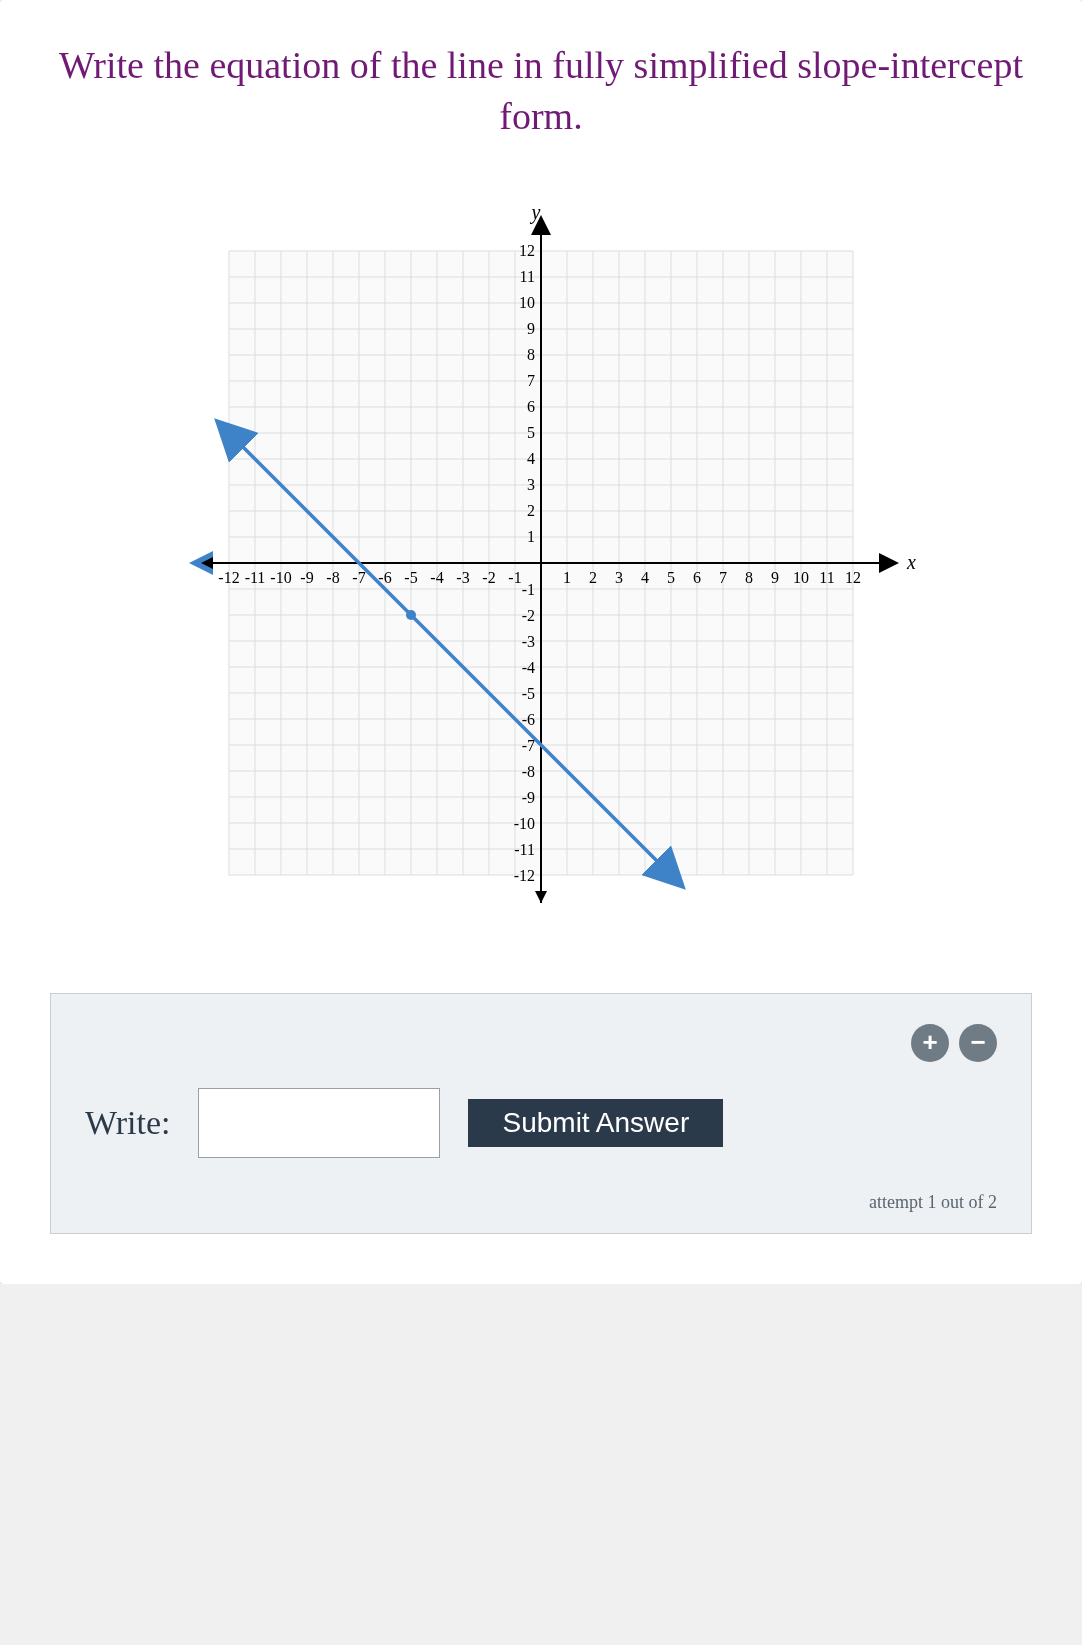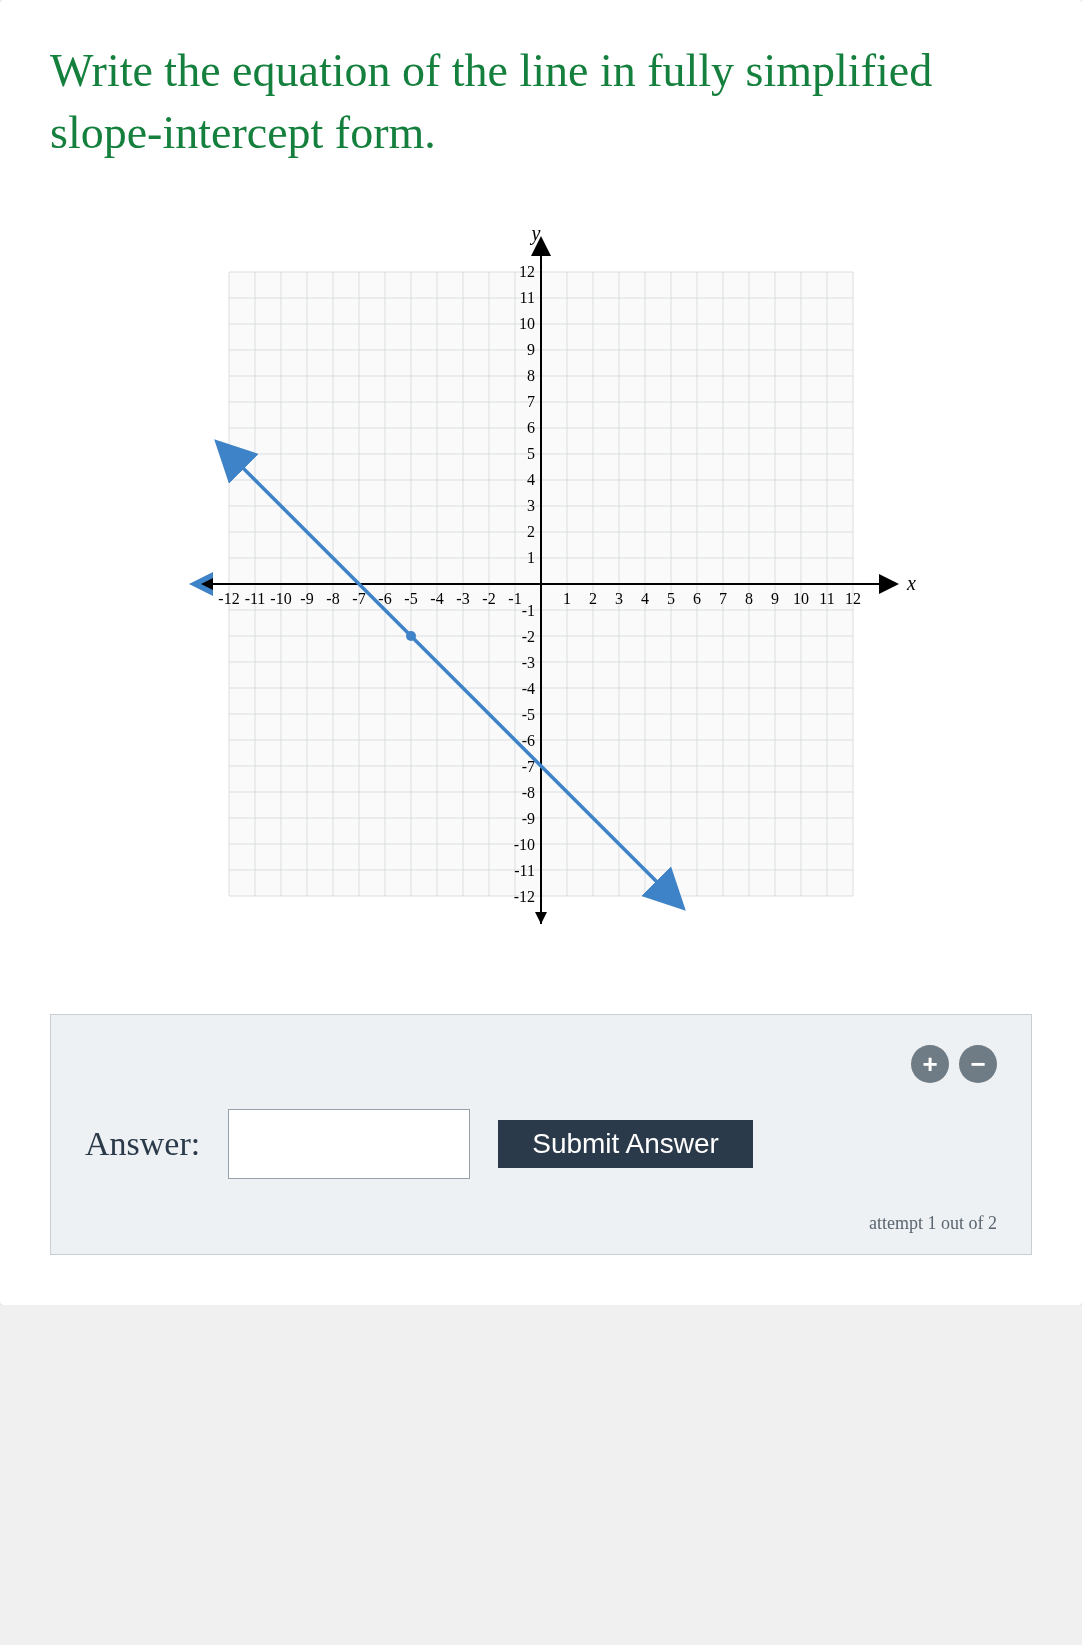--- a/index.html
+++ b/index.html
@@ -12,24 +12,25 @@
   }
   .card {
     width: 1000px;
     background: #fff;
     margin: 0 auto;
     padding: 40px 50px 50px 50px;
     box-shadow: 0 4px 20px rgba(0,0,0,0.15);
     border-radius: 4px;
   }
   .prompt {
-    font-size: 46px;
-    color: #15803d;
+    font-size: 38px;
+    color: #701a75;
     line-height: 1.35;
     margin-bottom: 60px;
+    text-align: center;
   }
   .chart-wrap {
     display: flex;
     justify-content: center;
     margin-bottom: 70px;
   }
   svg.chart {
     display: block;
   }
   .answer-panel {
@@ -243,21 +244,21 @@
   <div class="answer-panel">
     <div class="pm-row">
       <div class="pm-btn">
         <span>+</span>
       </div>
       <div class="pm-btn">
         <span>−</span>
       </div>
     </div>
     <div class="answer-row">
-      <div class="answer-label">Answer:</div>
+      <div class="answer-label">Write:</div>
       <input class="answer-input" type="text" placeholder="" style="">
       <button class="submit-btn">
         <span>Submit Answer</span>
       </button>
     </div>
     <div class="attempt">attempt 1 out of 2</div>
   </div>
 
 </div>
 

